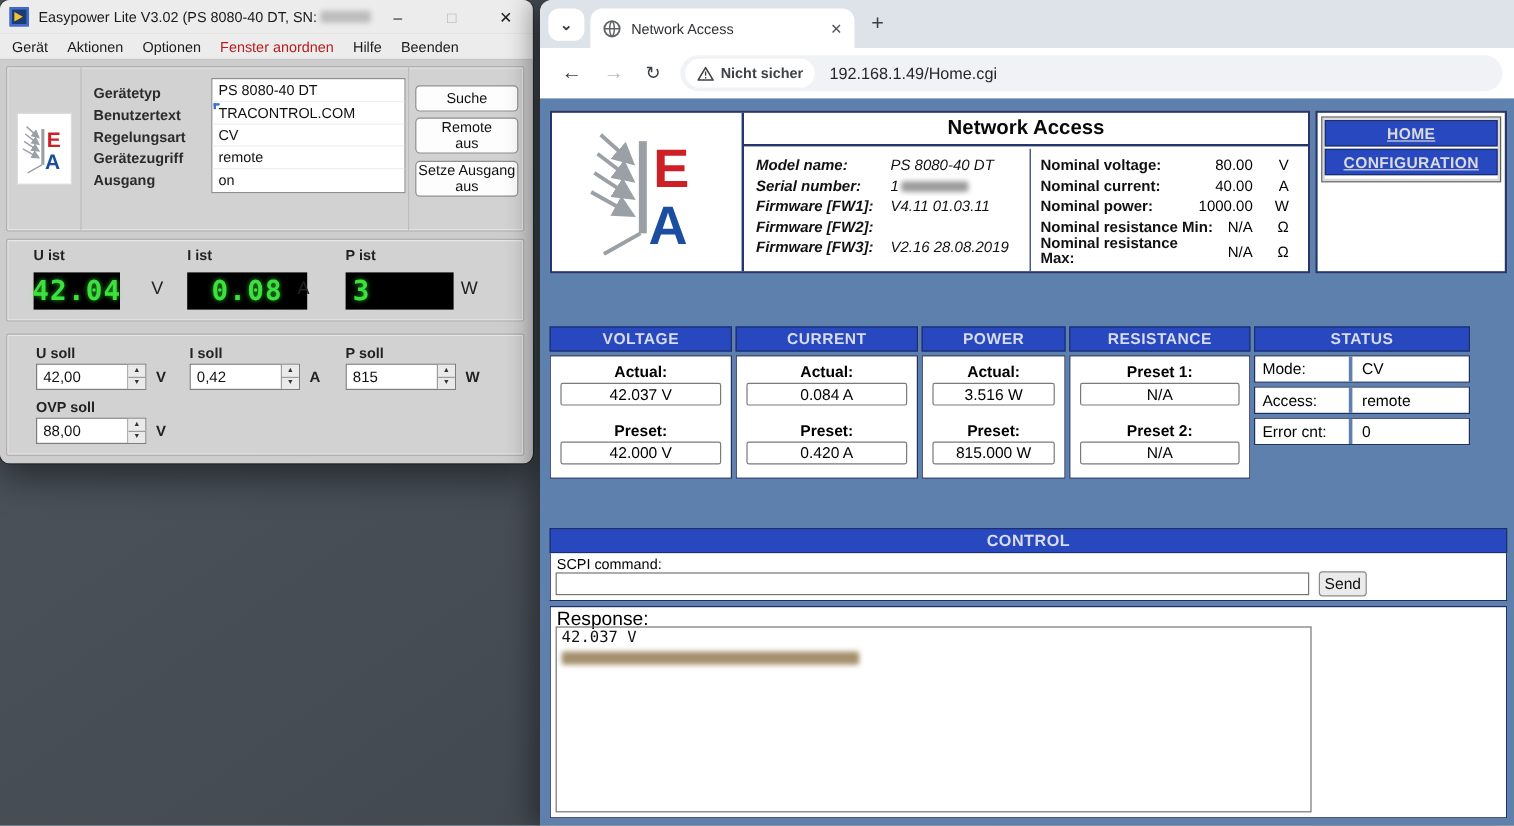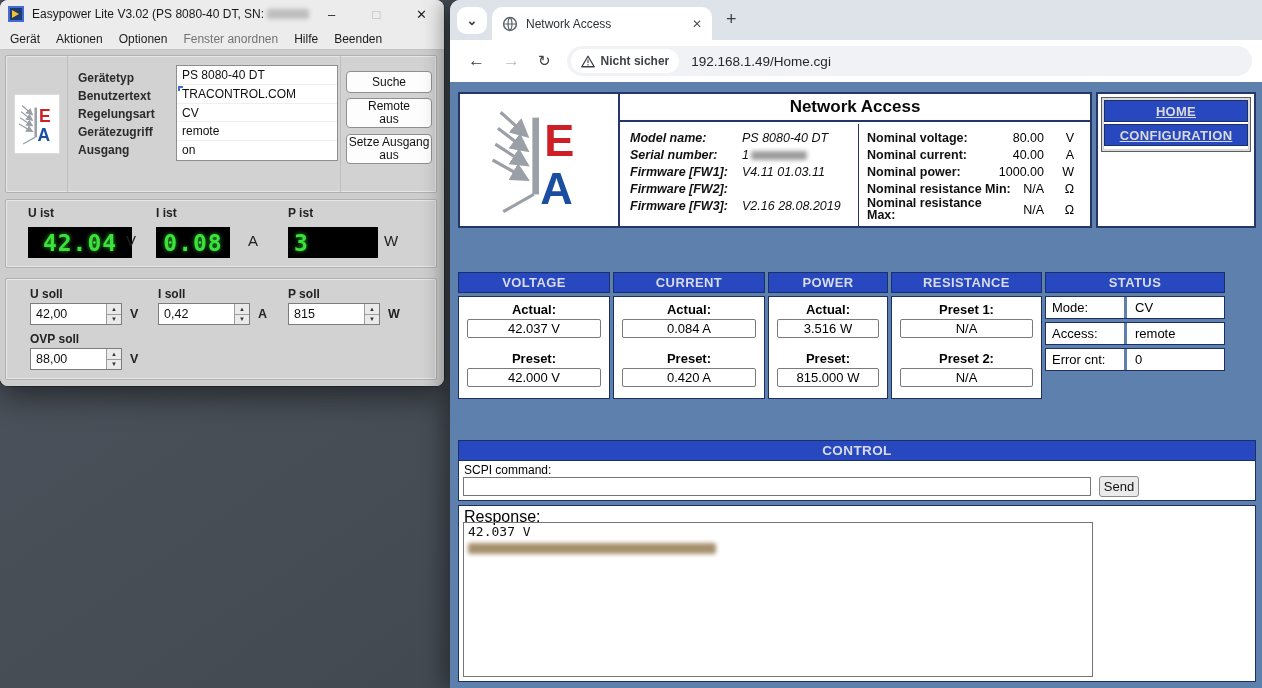--- a/index.html
+++ b/index.html
@@ -19,21 +19,21 @@
   .app-ico::after { content:""; position:absolute; left:2px; top:2px;
     border-left:7px solid #f2c230; border-top:4px solid transparent; border-bottom:4px solid transparent; }
   .title-text { font-size:12px; color:#191919; white-space:nowrap; }
   .caption { margin-left:auto; display:flex; height:28px; }
   .cap-btn { width:45px; height:28px; display:flex; align-items:center; justify-content:center;
     font-size:13px; color:#222; }
   .cap-btn.dim { color:#b3b3b3; }
   .menubar { height:22px; background:#ececec; display:flex; align-items:center; font-size:12px;
     color:#1b1b1b; padding-left:2px; border-bottom:1px solid #c6c6c6; }
   .menu-item { padding:0 8px; }
-  .menu-item.dis { color:#737373; }
+  .menu-item.dis { color:#b91c1c; }
   .client { position:relative; height:336px; background:#cdcdcd; }
   .grp { position:absolute; border:1px solid #b0b0b0; box-shadow:inset 0 0 0 1px #e7e7e7;
     background:#d2d2d2; border-radius:2px; }
   #devPanel { left:5px; top:5px; width:432px; height:138px; display:flex; }
   .dev-logo { width:62px; border-right:1px solid #bdbdbd; display:flex; align-items:center; justify-content:center; }
   .logo-card { width:44px; height:58px; background:#fff; display:flex; align-items:center;
     justify-content:center; box-shadow:0 0 0 1px #dcdcdc; }
   .dev-mid { flex:1; position:relative; }
   .dev-btns { width:96px; border-left:1px solid #bdbdbd; position:relative; }
   .dev-label { position:absolute; left:10px; font-size:12px; font-weight:700; color:#2b2b2b; }
@@ -218,25 +218,25 @@
         </div>
         <div class="sbtn" style="top:78px;height:30px">
           <span>Setze Ausgang</span>
           <span>aus</span>
         </div>
       </div>
     </div>
 
     <div class="grp" id="dispGrp">
       <span class="disp-label" style="left:22px">U ist</span>
-      <div class="seg" style="left:22px;width:104px">42.04</div>
+      <div class="seg" style="left:22px;width:72px">42.04</div>
       <span class="disp-unit" style="left:120px">V</span>
 
       <span class="disp-label" style="left:150px">I ist</span>
-      <div class="seg" style="left:150px;width:74px">0.08</div>
+      <div class="seg" style="left:150px;width:100px">0.08</div>
       <span class="disp-unit" style="left:242px">A</span>
 
       <span class="disp-label" style="left:282px">P ist</span>
       <div class="seg left" style="left:282px;width:90px">3</div>
       <span class="disp-unit" style="left:378px">W</span>
     </div>
 
     <div class="grp" id="setGrp">
       <span class="sp-label" style="left:24px;top:8px">U soll</span>
       <div class="spin" style="left:24px;top:24px">

